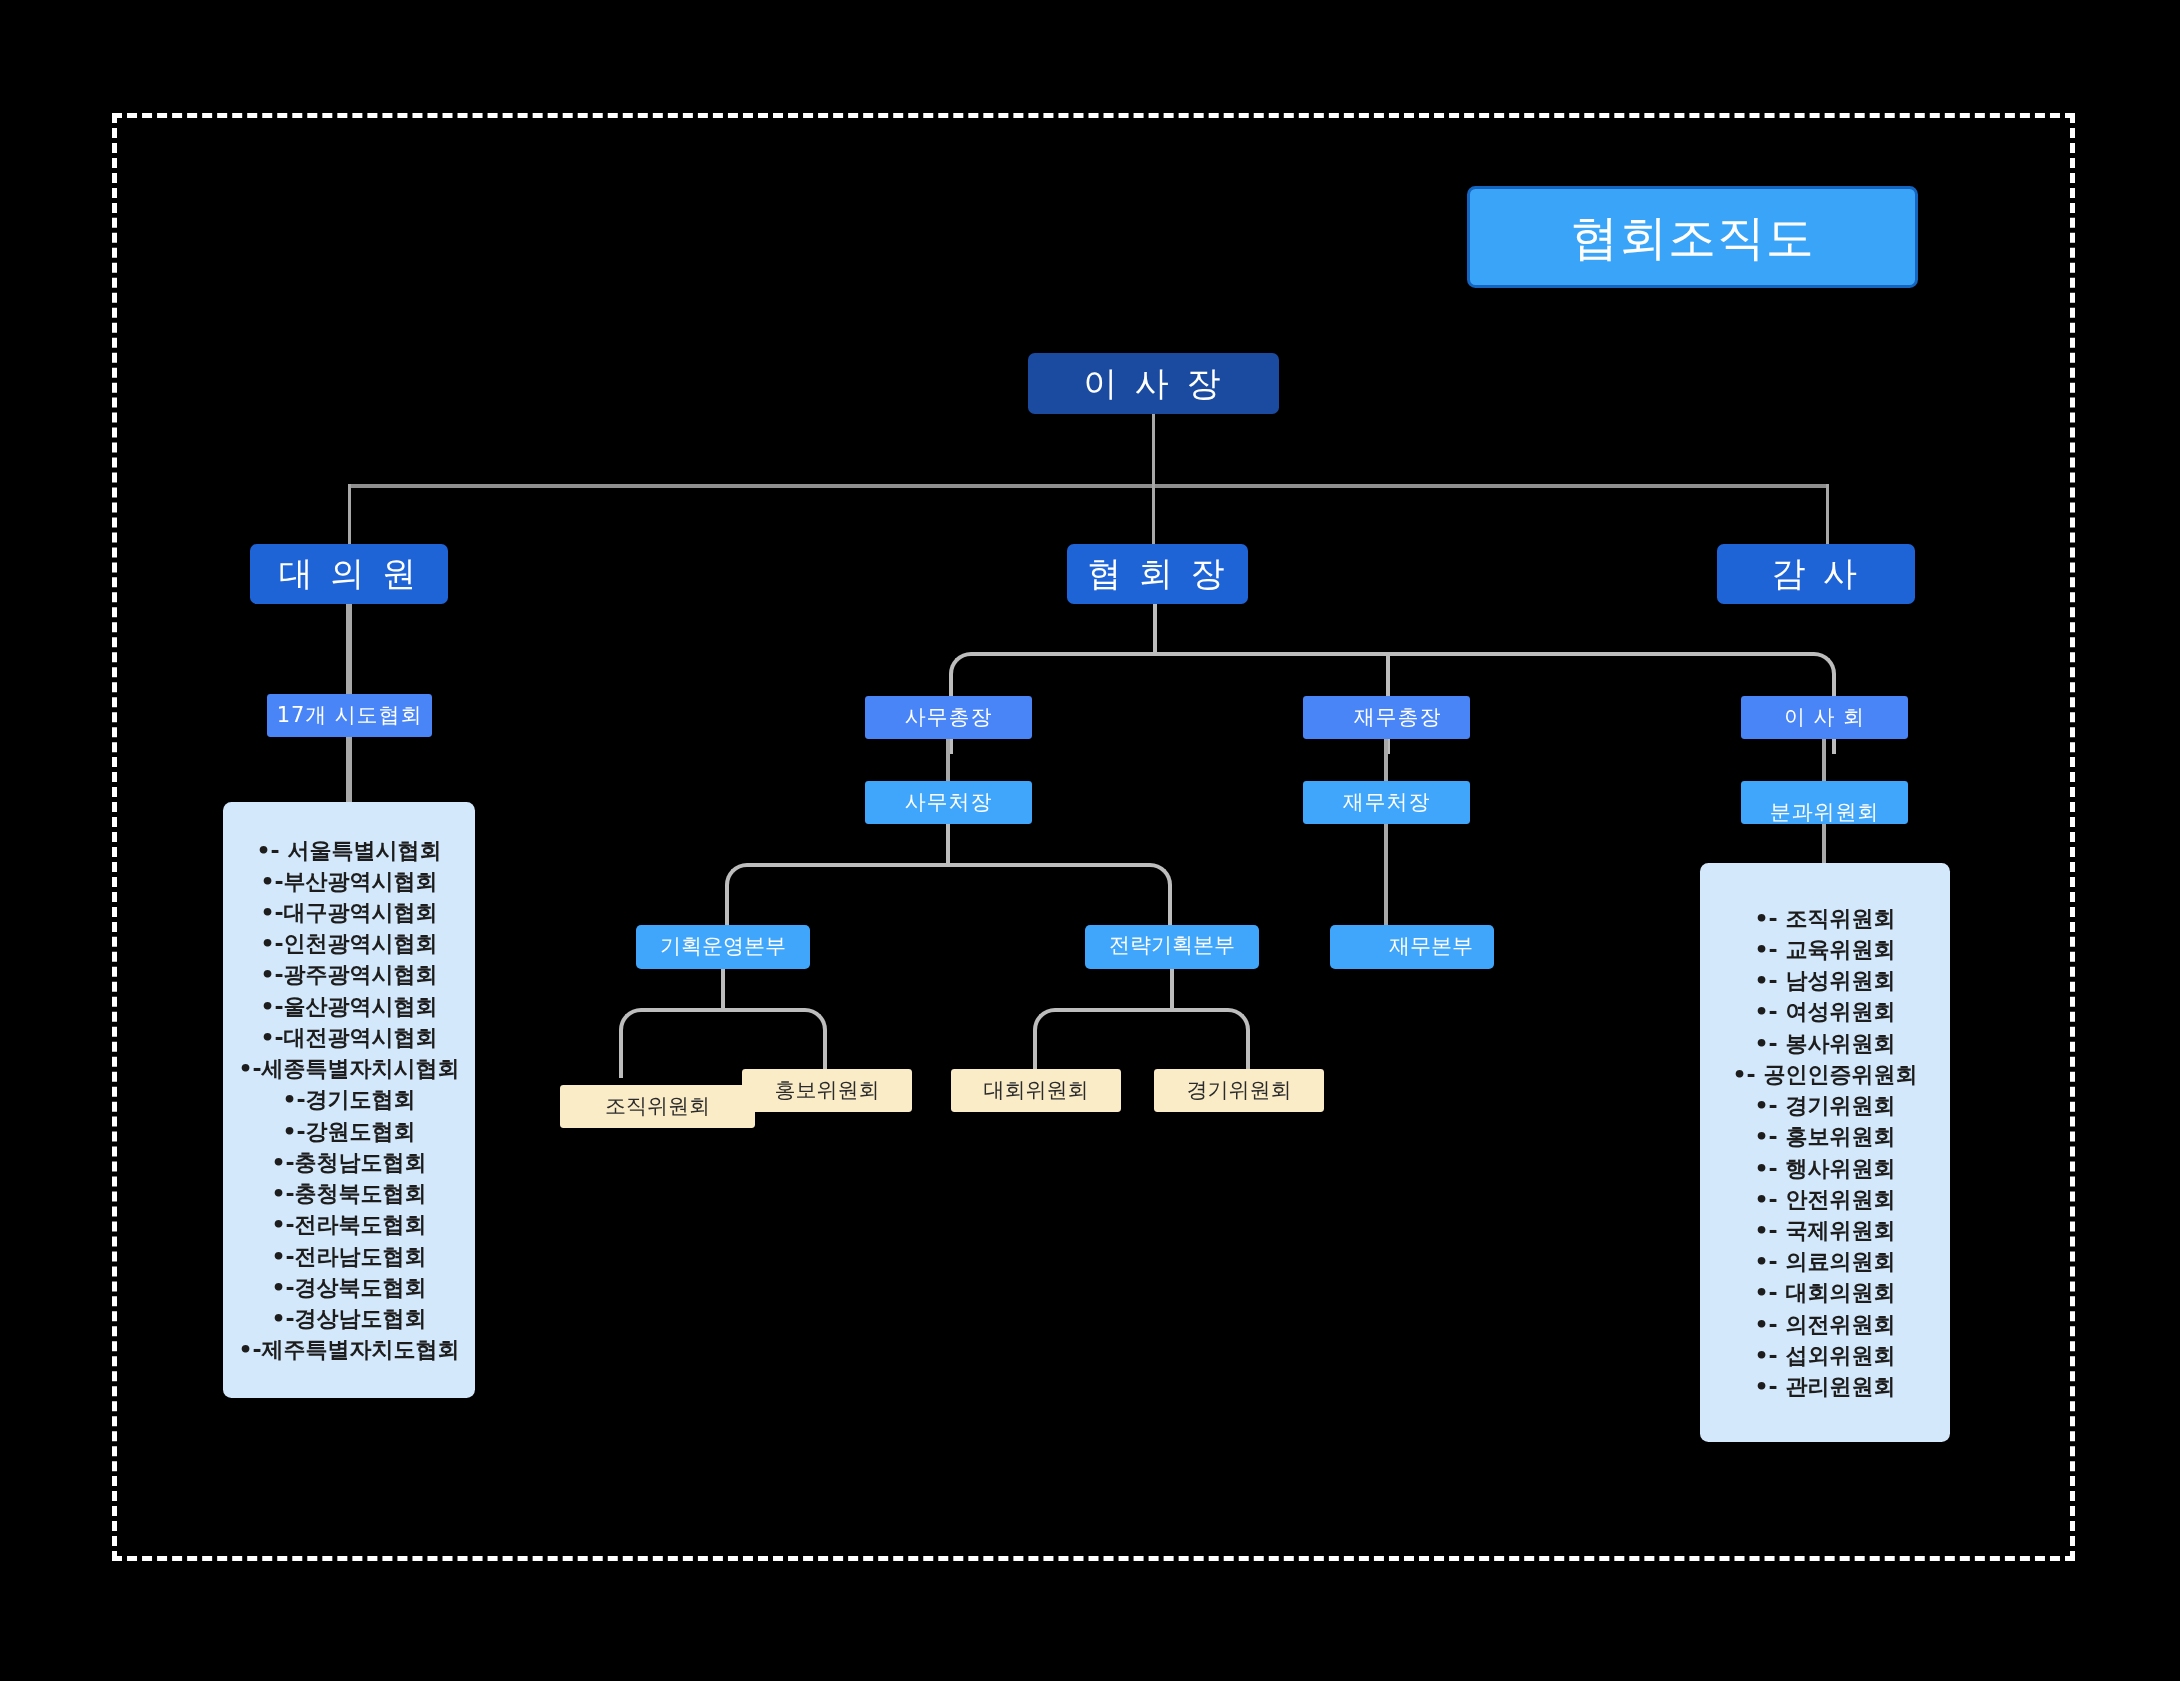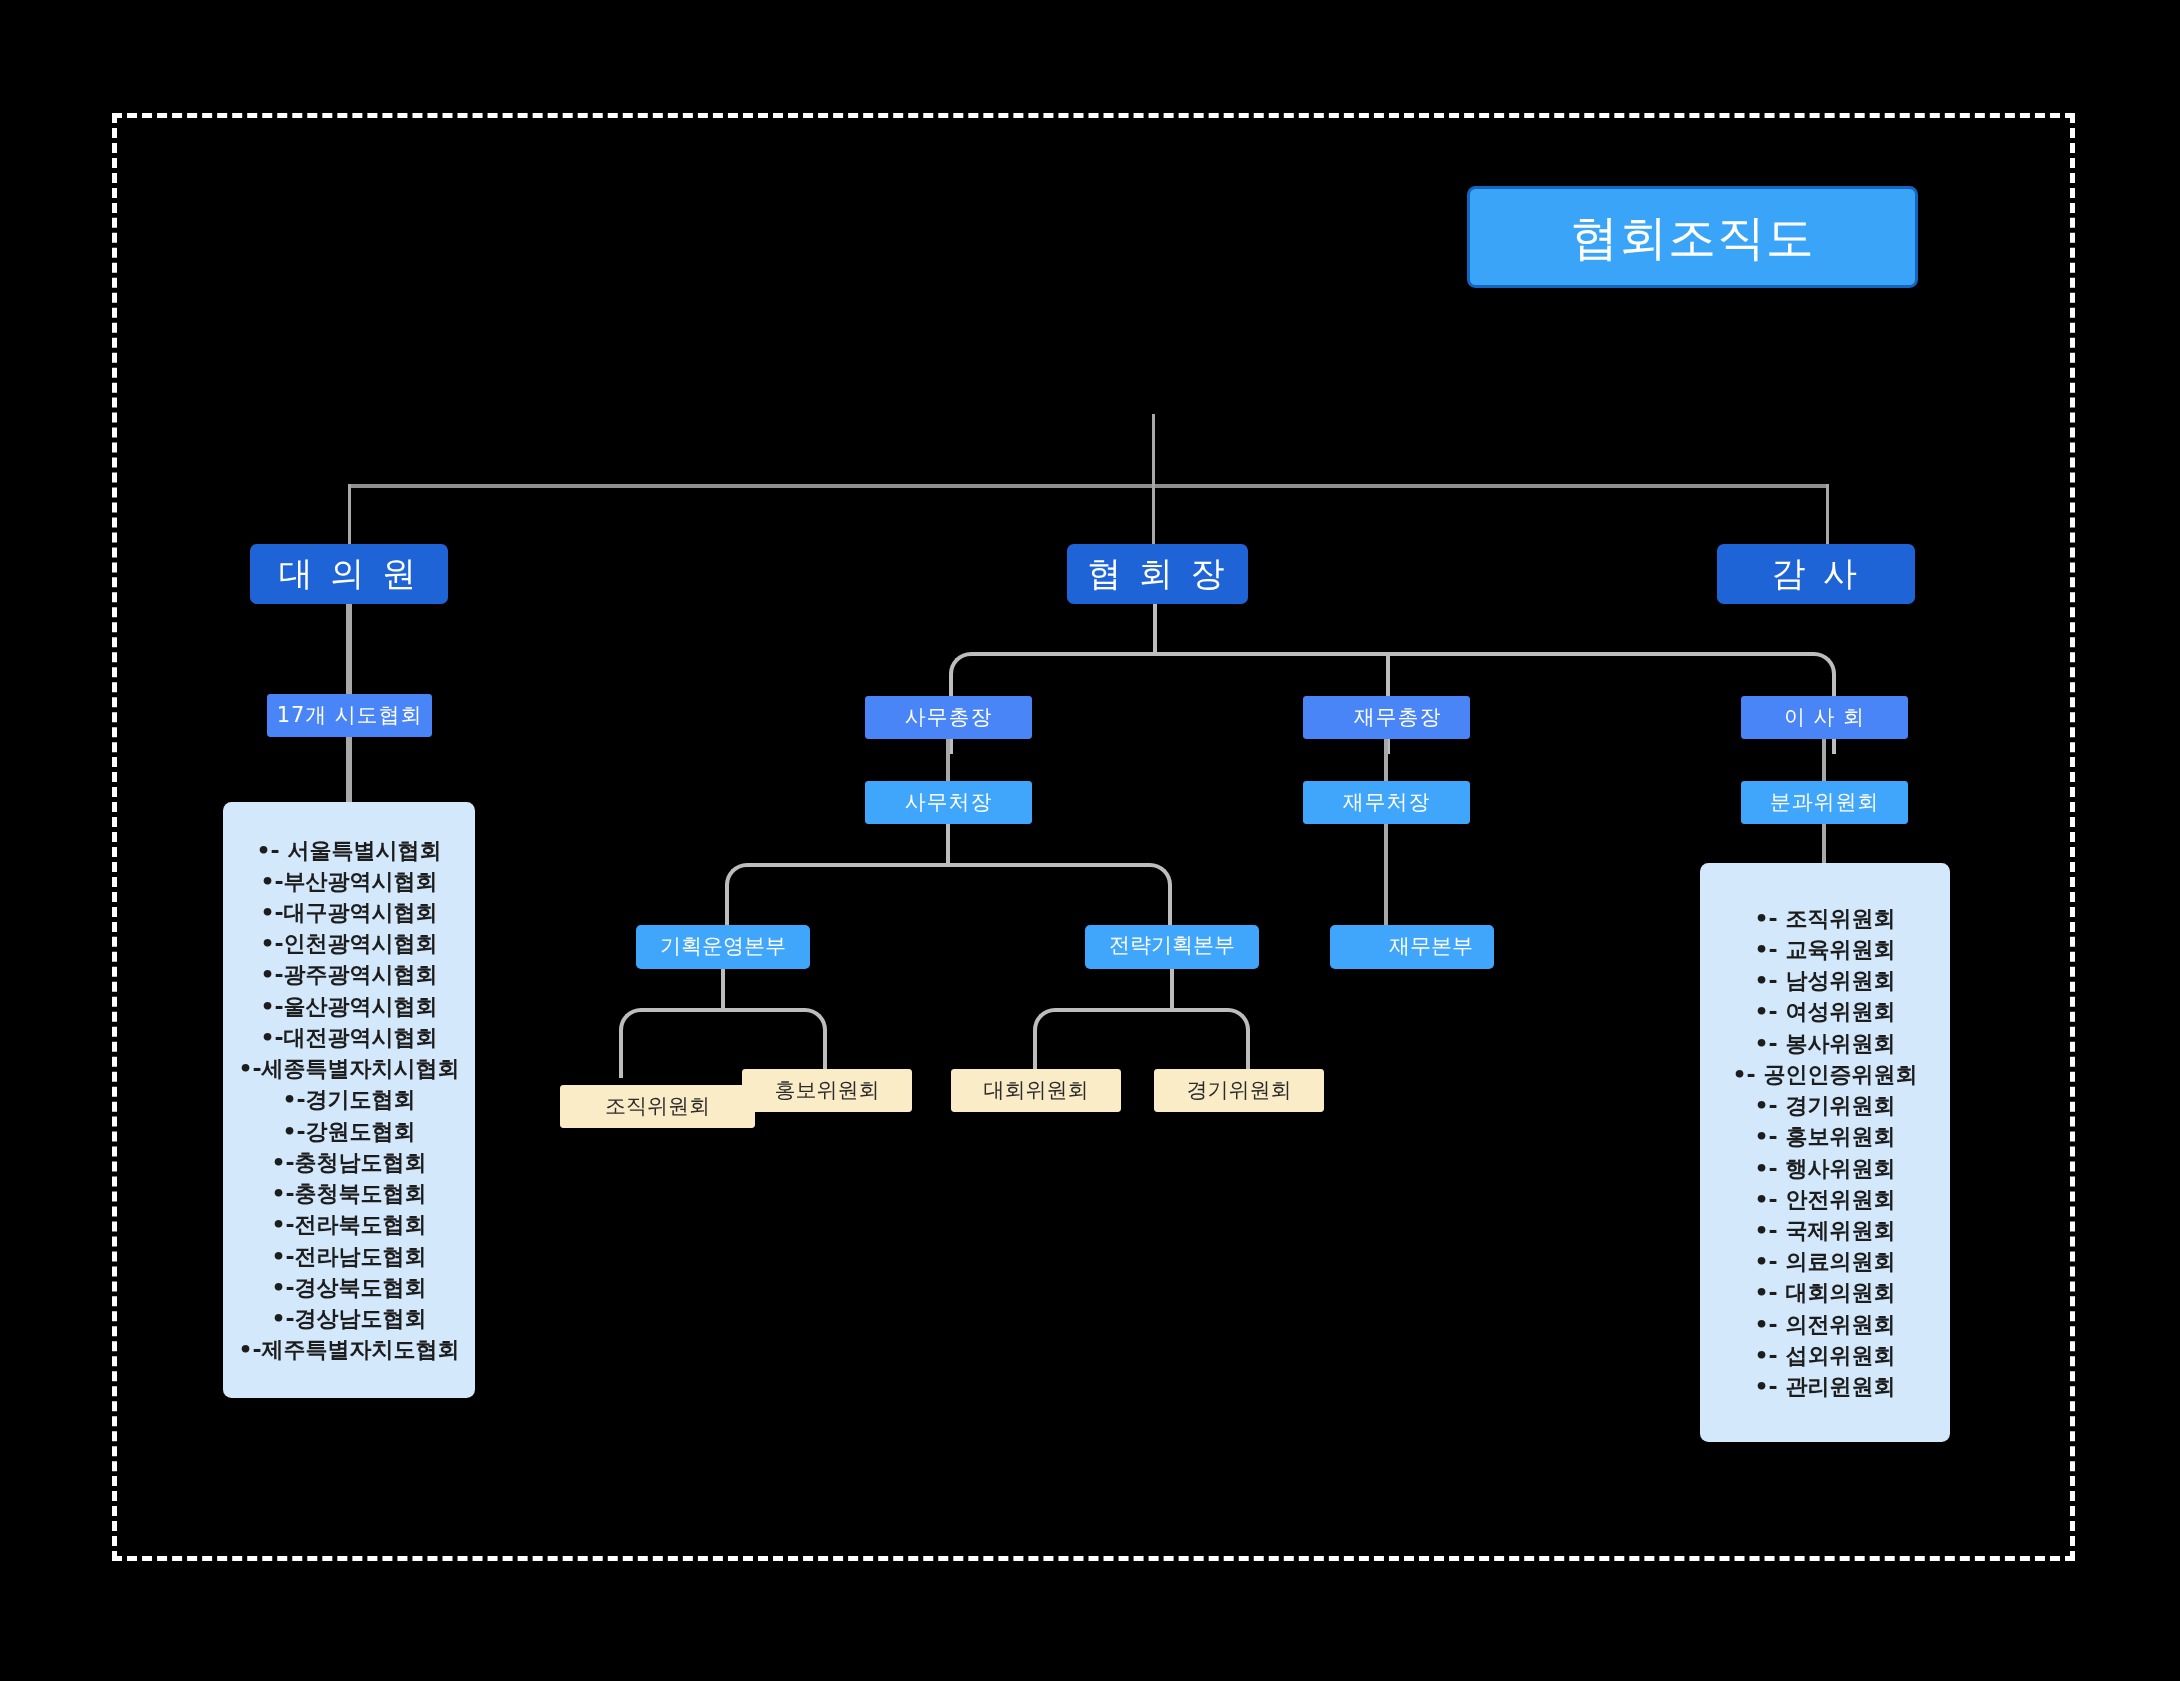--- a/index.html
+++ b/index.html
@@ -132,20 +132,23 @@
 <body>
 
 <div id="canvas">
 
   <div class="frame"></div>
 
   <div class="node title-box" style="left:1467px; top:186px; width:451px; height:102px;">
     <span>협회조직도</span>
   </div>
 
+  <div class="node lvl-root" style="left:1028px; top:353px; width:251px; height:61px;">
+    <span>이 사 장</span>
+  </div>
 
   <div class="vline" style="left:1152px; top:414px; width:3.4px; height:72px;"></div>
 
   <div class="hline" style="left:348px; top:484px; width:1481px; height:4.3px;"></div>
 
   <div class="vline" style="left:348px; top:484px; width:3.4px; height:73px;"></div>
 
   <div class="vline" style="left:1152px; top:484px; width:3.4px; height:73px;"></div>
 
   <div class="vline" style="left:1826px; top:484px; width:3.4px; height:73px;"></div>
@@ -215,21 +218,21 @@
   <div class="vline" style="left:1822px; top:739px; width:4.3px; height:43px;"></div>
 
   <div class="node lvl-2b" style="left:865px; top:781px; width:167px; height:43px;">
     <span>사무처장</span>
   </div>
 
   <div class="node lvl-2b" style="left:1303px; top:781px; width:167px; height:43px;">
     <span>재무처장</span>
   </div>
 
-  <div class="node lvl-2b" style="left:1741px; top:781px; width:167px; height:43px;">
+  <div class="node lvl-2b" style="left:1741px; top:781px; width:167px; height:43px;align-items:flex-end;">
     <span>분과위원회</span>
   </div>
 
   <div class="stub" style="left:946px; top:824px; width:4.3px; height:40px;"></div>
   <div class="elbow elbow-l" style="left:725px; top:863px; width:224px; height:75px;"></div>
   <div class="elbow elbow-r" style="left:948px; top:863px; width:224px; height:75px;"></div>
 
   <div class="vline" style="left:1384px; top:824px; width:4.3px; height:102px;"></div>
 
   <div class="vline" style="left:1822px; top:824px; width:4.3px; height:41px;"></div>

